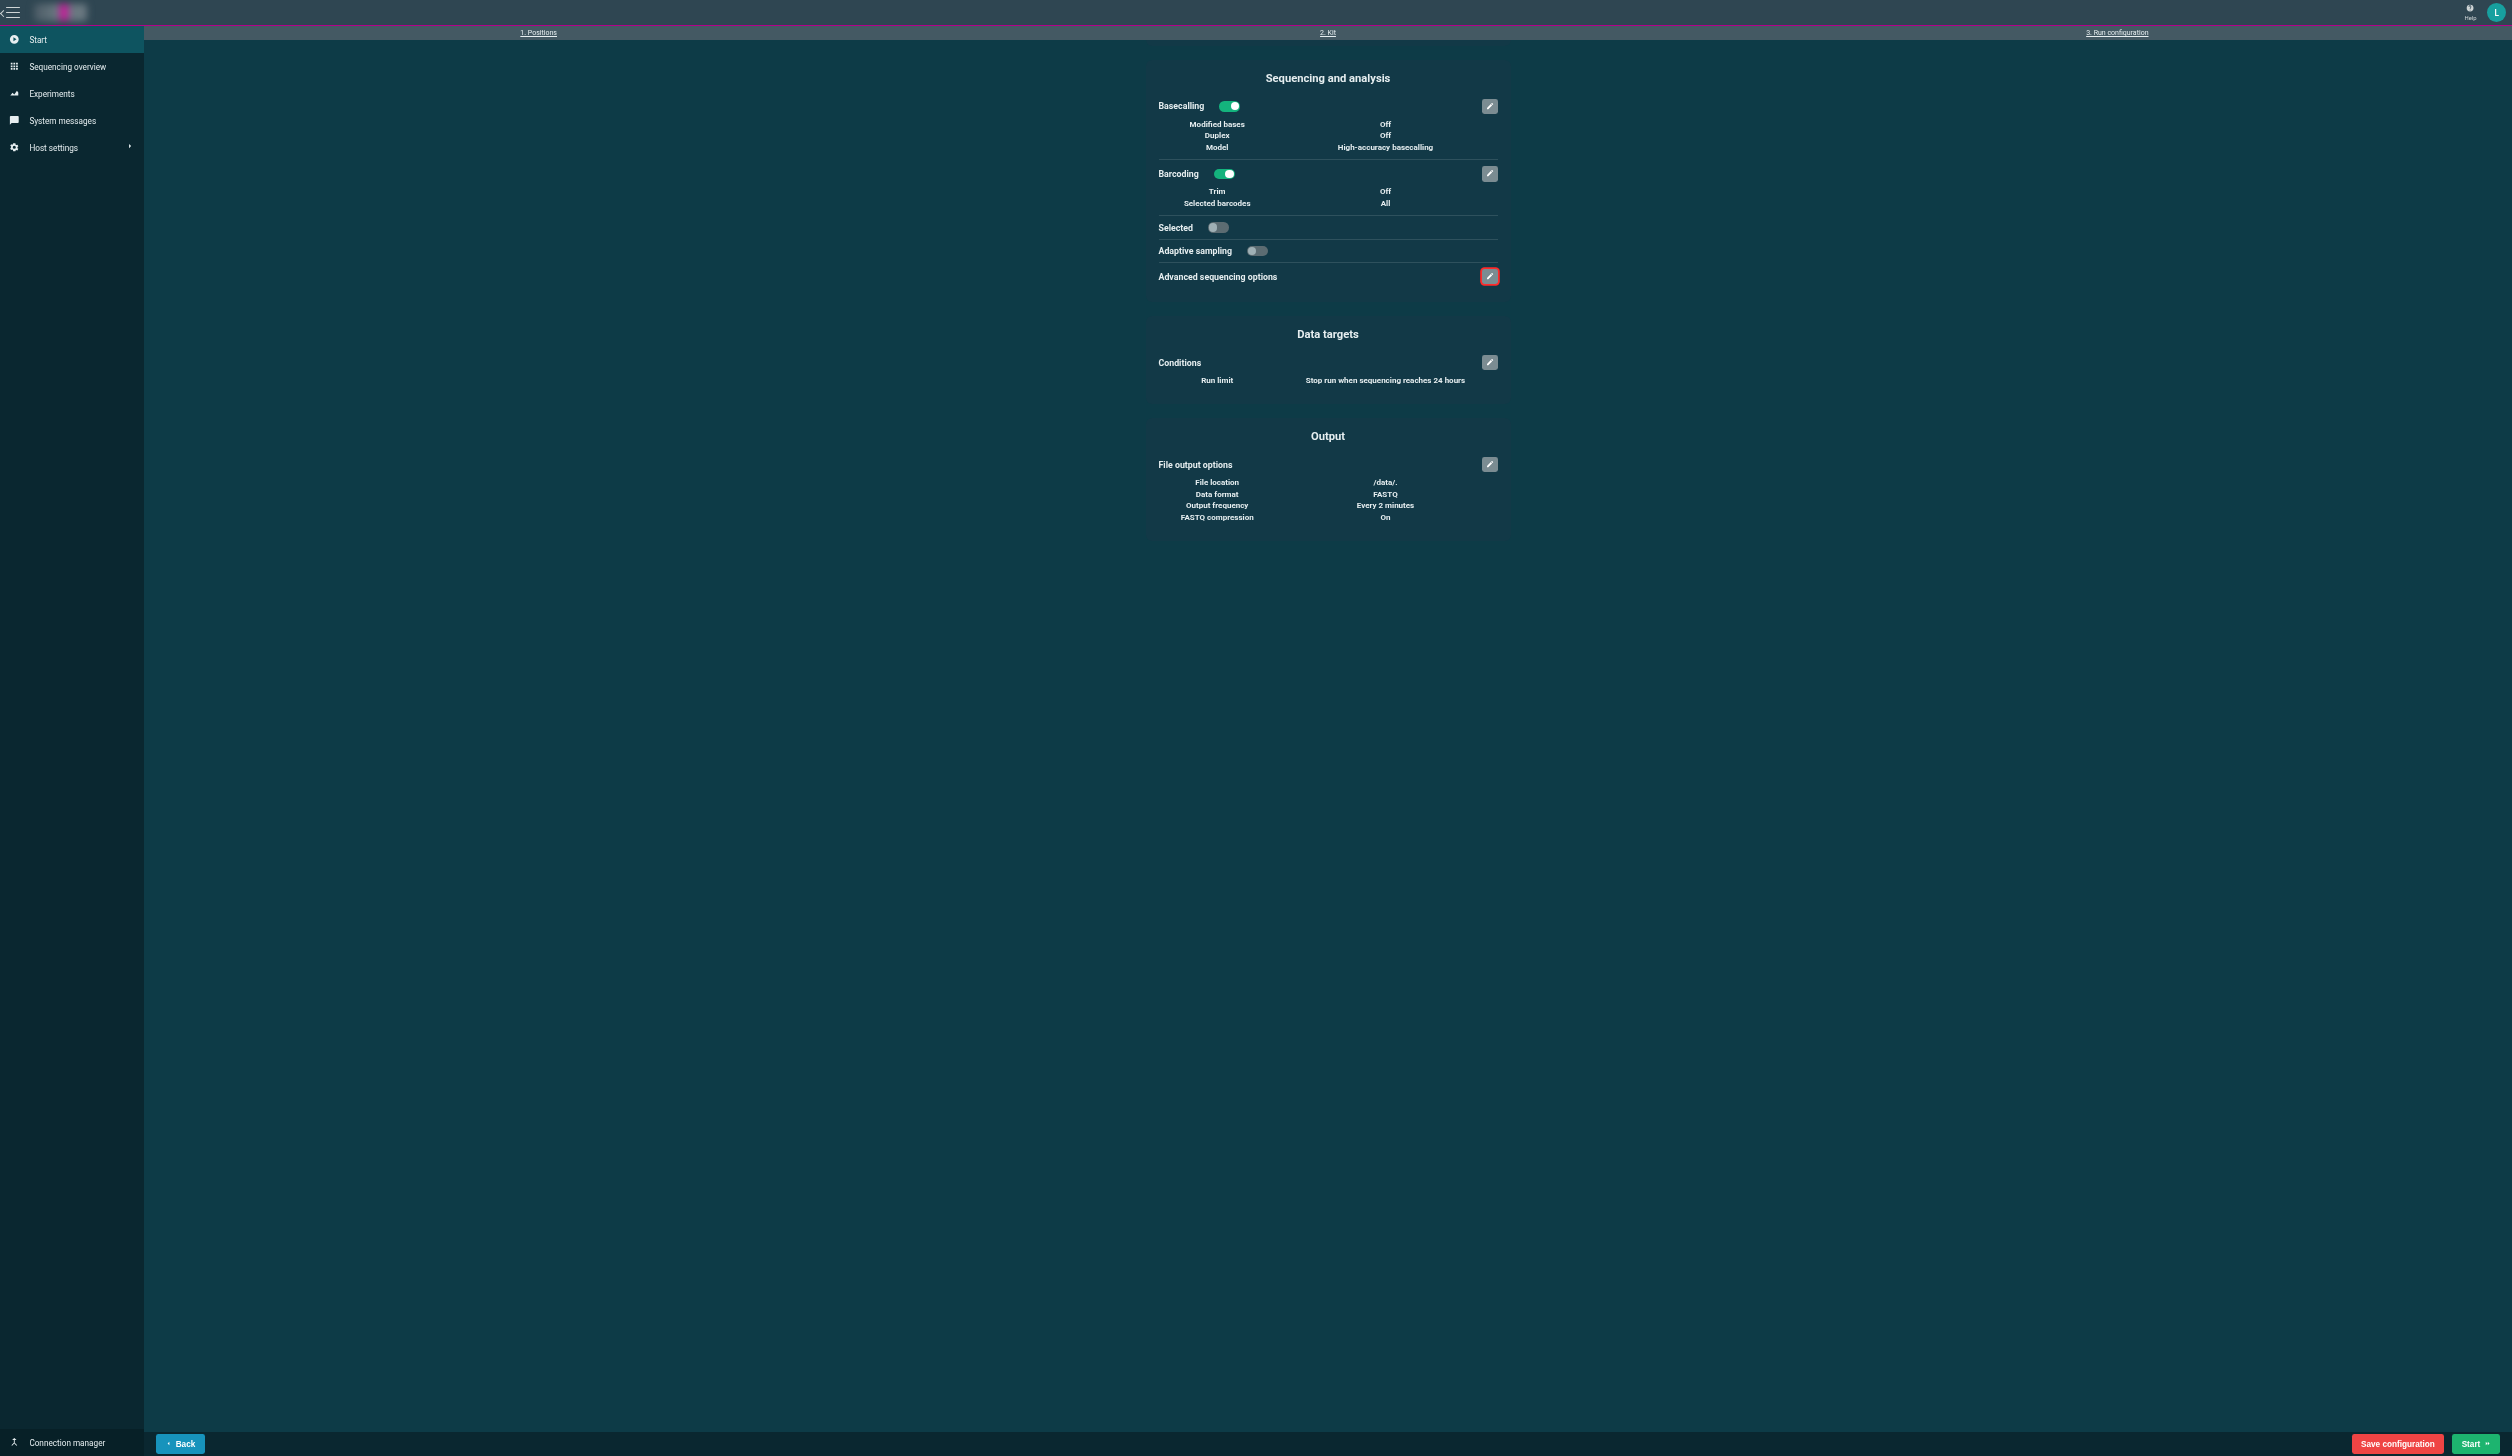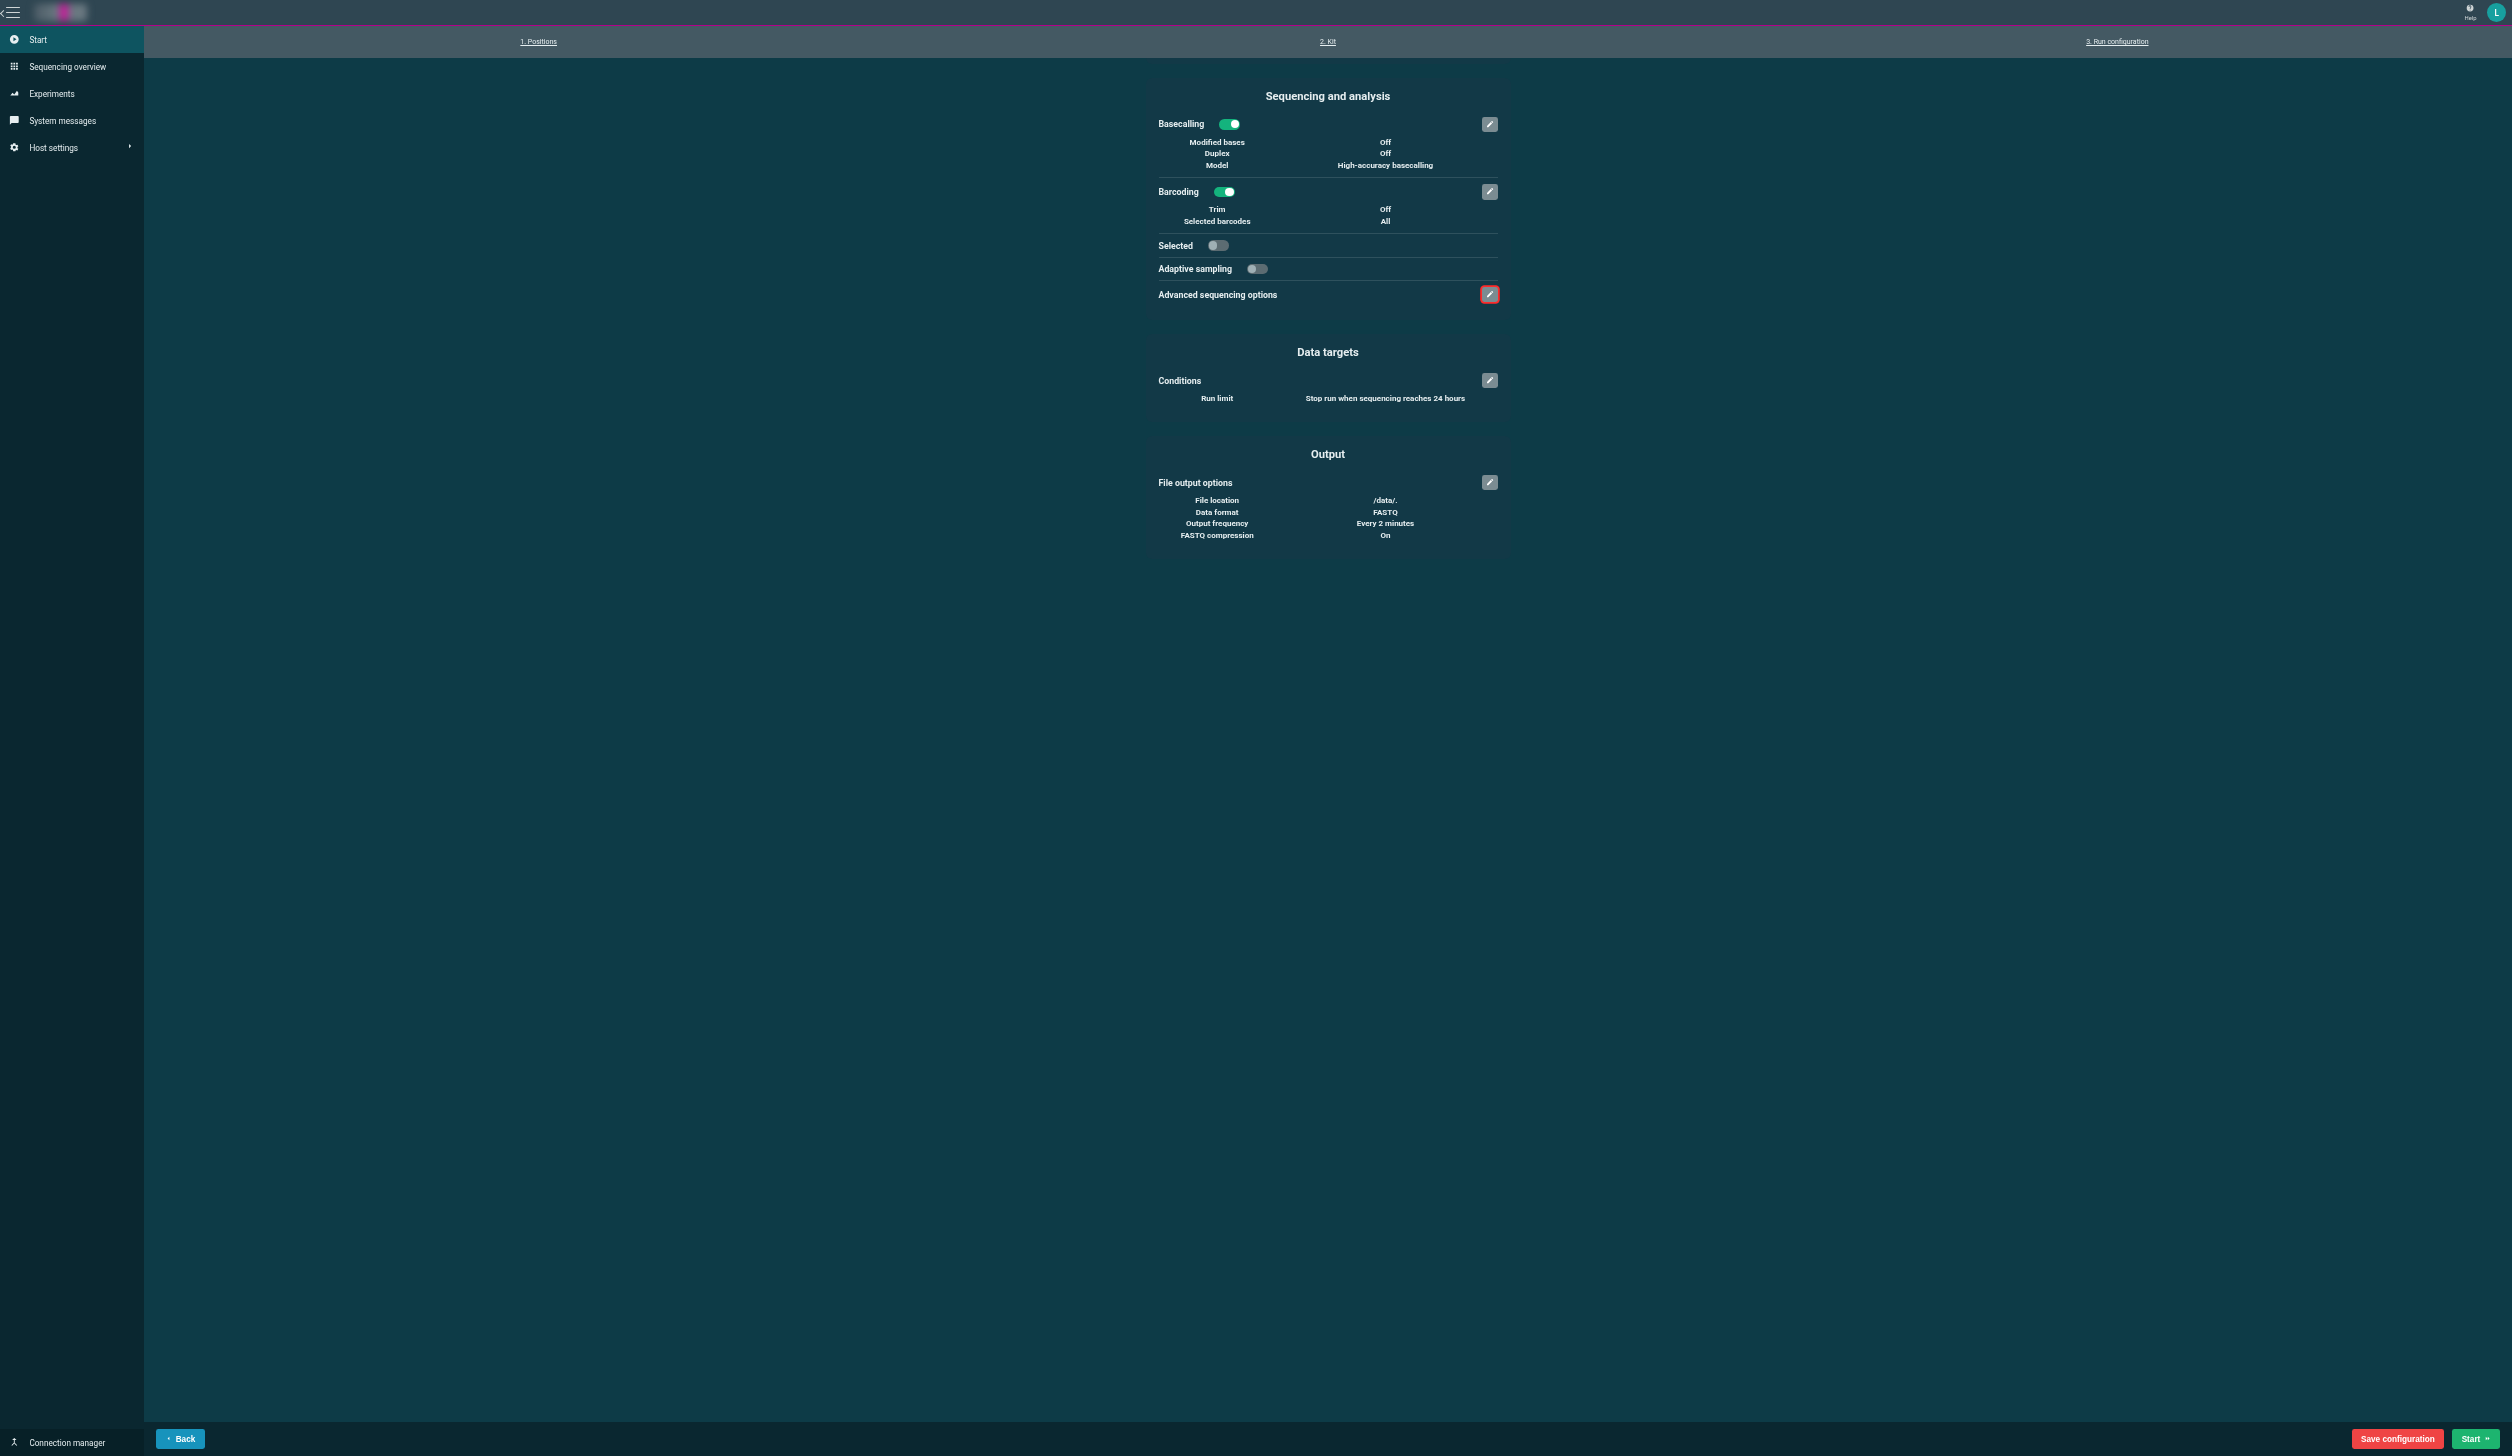--- a/index.html
+++ b/index.html
@@ -43,21 +43,21 @@
   .nav-item .icon { width:10.6px; height:10.6px; display:flex; align-items:center; justify-content:center; }
   .nav-item .icon svg { width:10.6px; height:10.6px; fill:#e6eef0; }
   .nav-item .chev { margin-left:auto; }
   .nav-item .chev svg { width:8.2px; height:8.2px; fill:#e6eef0; }
   .sidebar-footer .nav-item { background:#072027; }
 
   
   .content-col { flex:1; display:flex; flex-direction:column; min-width:0; }
 
   
-  .steps { height:32px; background:#445963; display:flex; align-items:stretch; }
+  .steps { height:14px; background:#445963; display:flex; align-items:stretch; }
   .step { flex:1; display:flex; align-items:center; justify-content:center; font-size:7px; color:#e6eef0; text-decoration:underline; cursor:pointer; }
 
   
   .scroll { flex:1; overflow:auto; padding: 0 0 11.8px 0; text-align: center; }
   .panels { max-width: 365px; margin: 0 auto; display:flex; flex-direction:column; gap:14px; padding-top: 0; }
 
   .panel { background:#123947; border-radius:5.9px; padding: 11.8px 13px; }
   .panel h2 { font-size:11.2px; font-weight:700; margin-bottom:8.2px; }
 
   .panel-spacer-top { height: 5.9px; background:#123947; border-radius: 0 0 5.9px 5.9px; margin-bottom:14px; width:365px; margin-left:auto; margin-right:auto; }
@@ -76,21 +76,21 @@
   .toggle.on .knob { right:1.2px; }
   .toggle.off { background:#5c6c72; }
   .toggle.off .knob { left:1.2px; background:#9fb0b5; }
 
   .kv-list { margin-top:4.7px; }
   .kv { display:flex; font-size:8px; line-height:1.45; font-weight:700; }
   .kv .k { width:115px; color:#e6eef0; padding-left:2.4px; }
   .kv .v { flex:1; color:#e6eef0; }
 
   
-  .footer { height:34px; background:#0a2730; display:flex; align-items:center; justify-content:space-between; padding:0 11.8px; }
+  .footer { height:24px; background:#0a2730; display:flex; align-items:center; justify-content:space-between; padding:0 11.8px; }
   .btn { border:none; border-radius:2.4px; font-size:8.2px; font-weight:600; padding: 5.9px 9.4px; cursor:pointer; display:flex; align-items:center; gap:3.5px; color:#fff; }
   .btn-back { background:#1793bc; }
   .btn-save { background:#ef4444; }
   .btn-start { background:#1db46f; }
   .btn svg { width:7px; height:7px; fill:#fff; }
   .footer-right { display:flex; gap:8.2px; }
 
   ::-webkit-scrollbar { width:5.9px; }
   ::-webkit-scrollbar-track { background:transparent; }
   ::-webkit-scrollbar-thumb { background:#2a4a54; border-radius:2.9px; }

